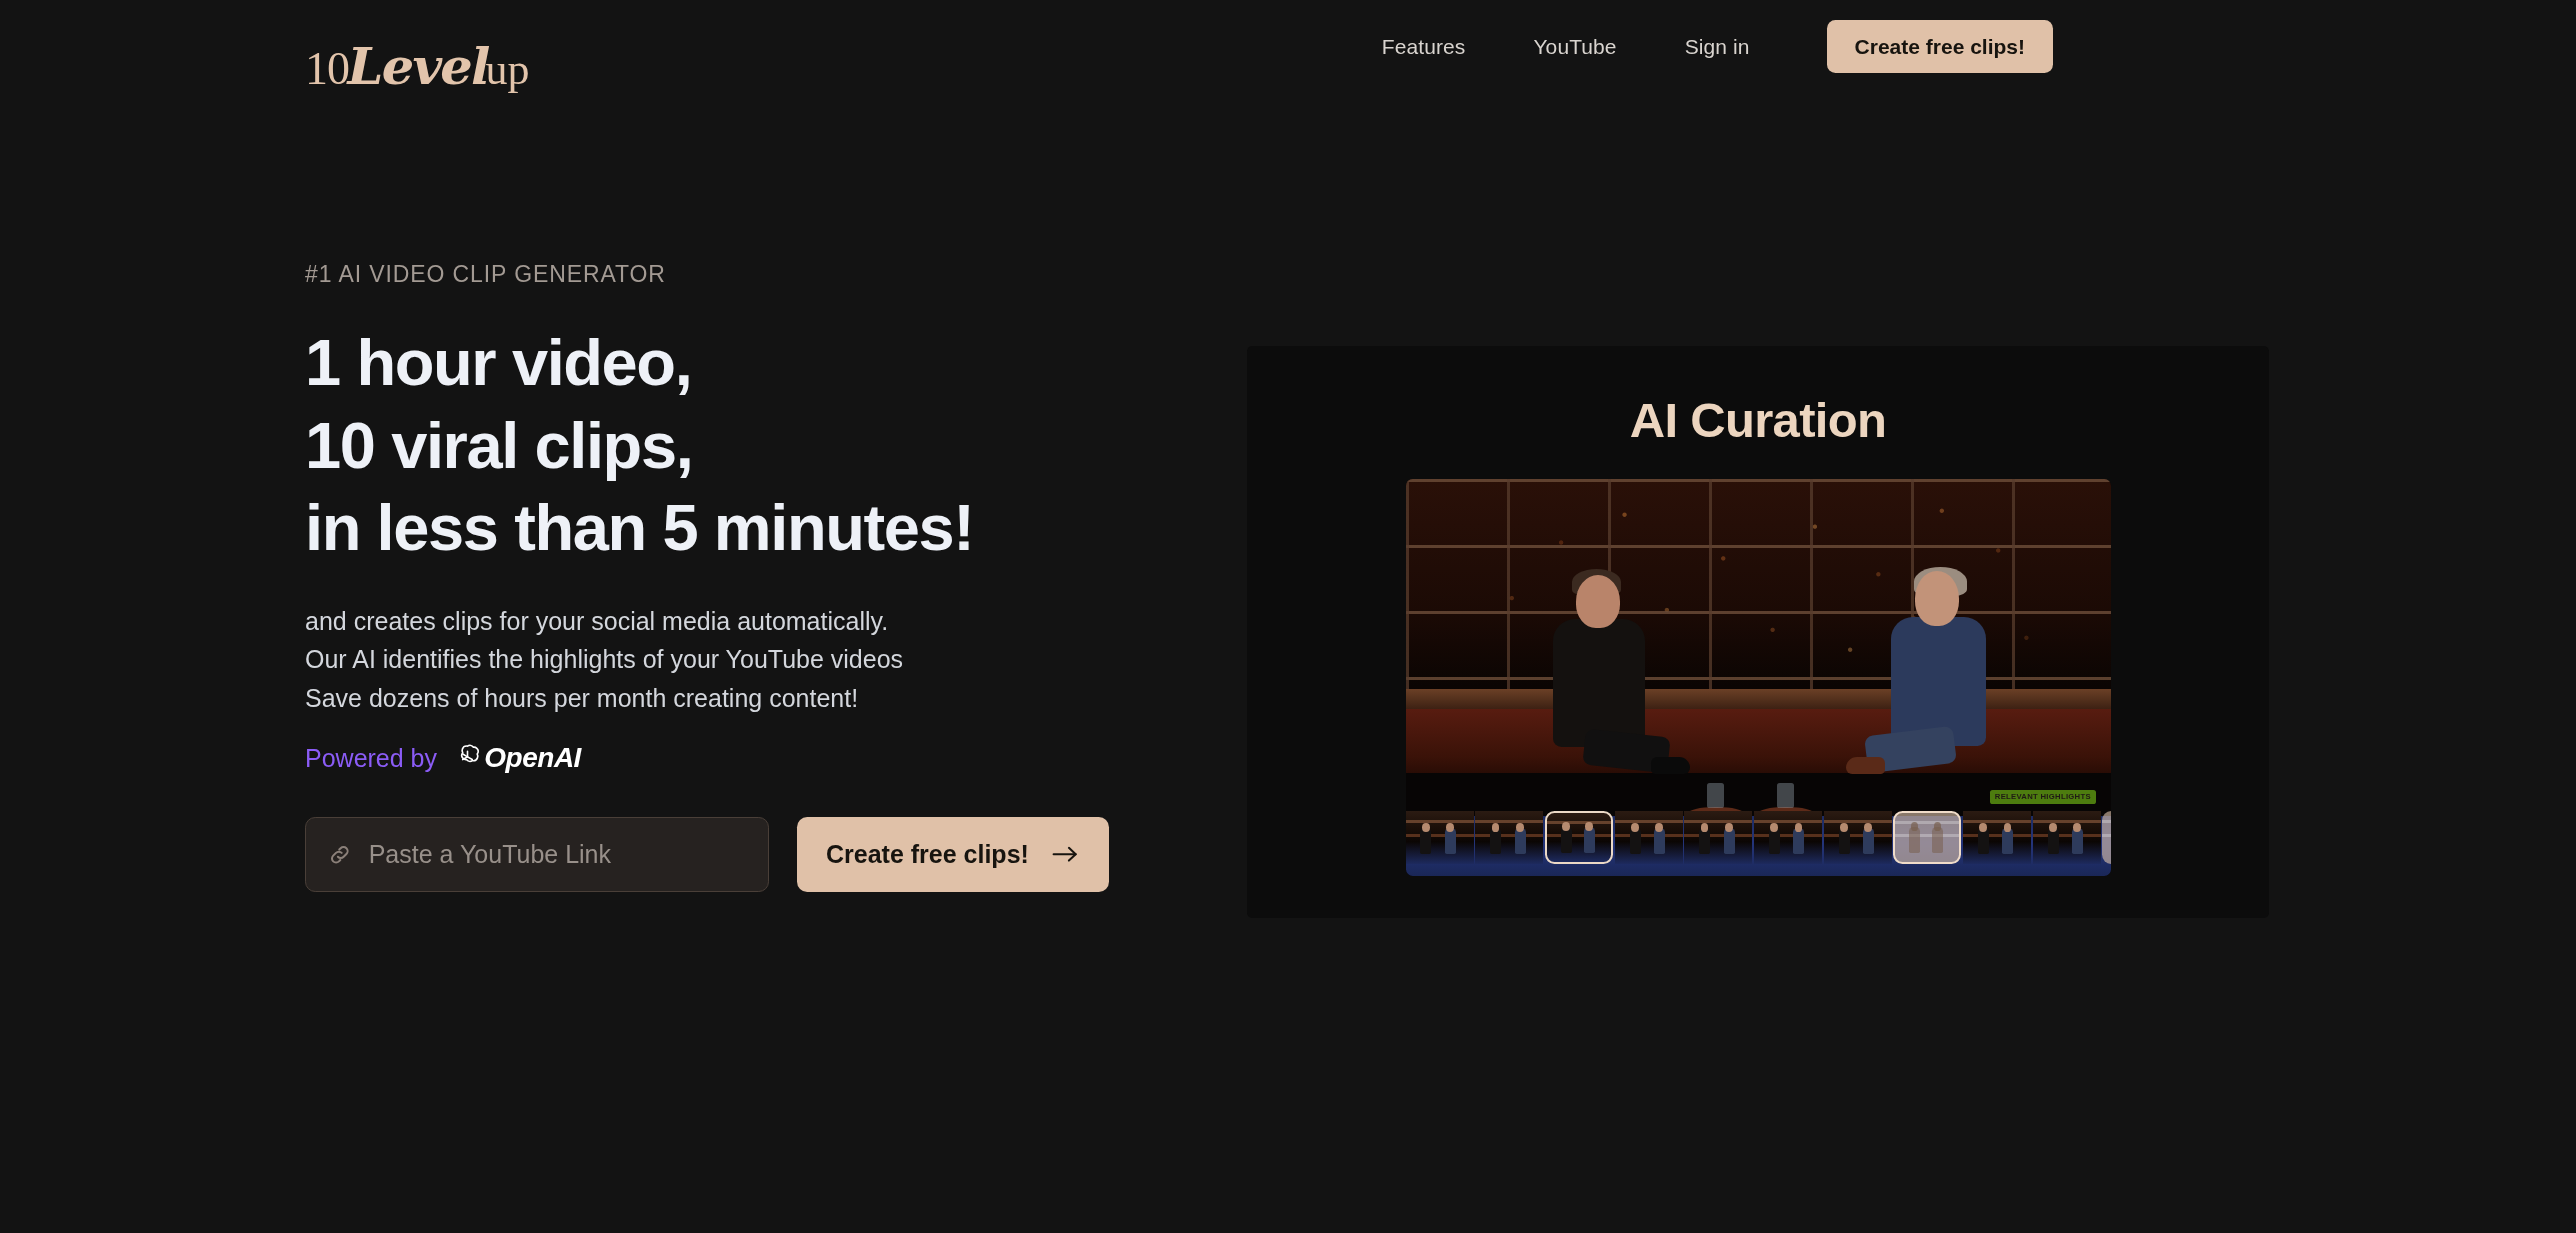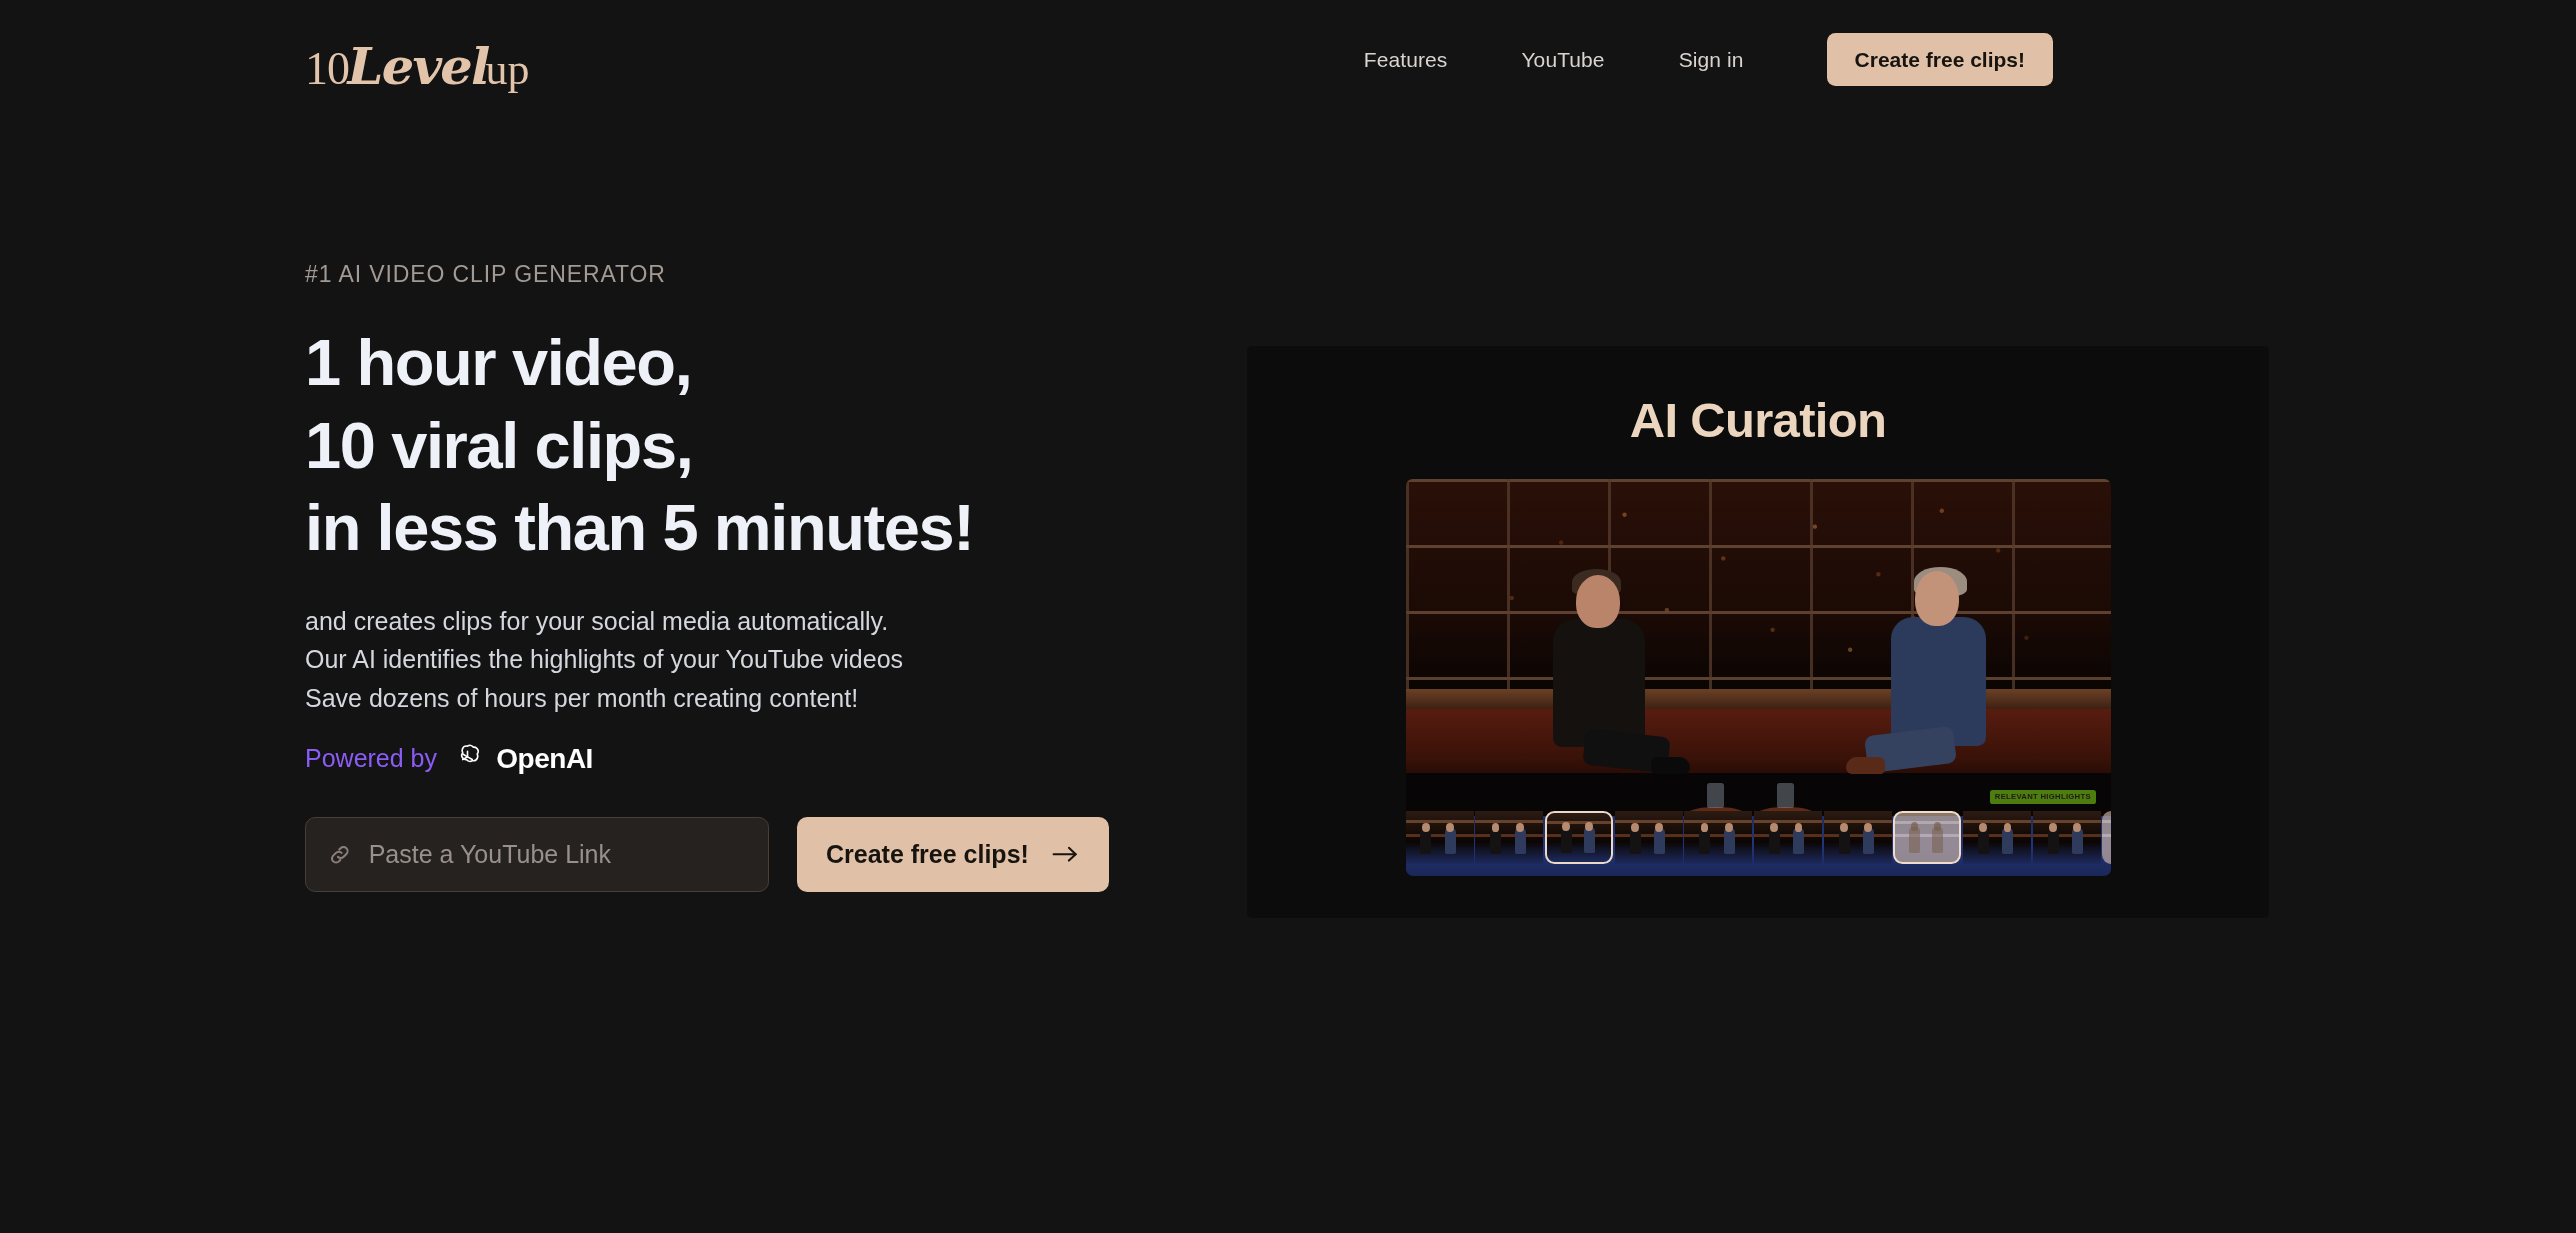--- a/index.html
+++ b/index.html
@@ -21,22 +21,22 @@
     user-select:none;
   }
   .logo .num{ font-family:"Liberation Serif", serif; font-size:46px; letter-spacing:-0.9px; }
   .logo .script{
     font-family:"DejaVu Serif", serif; font-style:italic; font-weight:700;
     font-size:51px; letter-spacing:-1.7px; margin-left:-1.7px;
   }
   .logo .up{ font-family:"Liberation Serif", serif; font-size:44px; margin-left:-3.4px; }
 
   .nav{
-    position:absolute; right:271px; top:33px;
-    display:flex; align-items:center; gap:10px;
+    position:absolute; right:271px; top:20px;
+    display:flex; align-items:center; gap:4px;
   }
   .nav-link{
     color:#d9d4cf; font-size:21px; padding:0 32px; text-decoration:none;
     white-space:nowrap; letter-spacing:0.1px;
   }
   .nav-cta{
     margin-left:41px;
     background:#e0c1a8; color:#17140f;
     font-size:21px; font-weight:700;
     padding:14.5px 28px; border:none; border-radius:8.5px;
@@ -57,21 +57,21 @@
   .headline .ln{ display:block; white-space:nowrap; }
   .subcopy{
     color:#d4d7dd; font-size:25px; line-height:1.55; margin-bottom:24px;
   }
   .subcopy .ln{ display:block; }
 
   .powered{
     display:flex; align-items:center; gap:15.3px; margin-bottom:41px;
   }
   .powered-label{ color:#8b5cf6; font-size:25px; font-weight:400; }
-  .openai-lockup{ display:flex; align-items:center; gap:13px; }
+  .openai-lockup{ display:flex; align-items:flex-start; gap:1px;font-style:italic; }
   .openai-word{ color:#ffffff; font-size:28px; font-weight:700; letter-spacing:-0.5px; }
 
   
   .form-row{ display:flex; align-items:center; gap:28px; margin-top:19px; }
   .link-input-wrap{
     position:relative; width:464px; height:75px;
     background:#262220; border:0.9px solid #4a3f38; border-radius:10.2px;
     display:flex; align-items:center; padding:0 20.4px; gap:15.3px;
   }
   .link-icon{ flex:0 0 auto; width:27px; height:27px; color:#8b8079;

